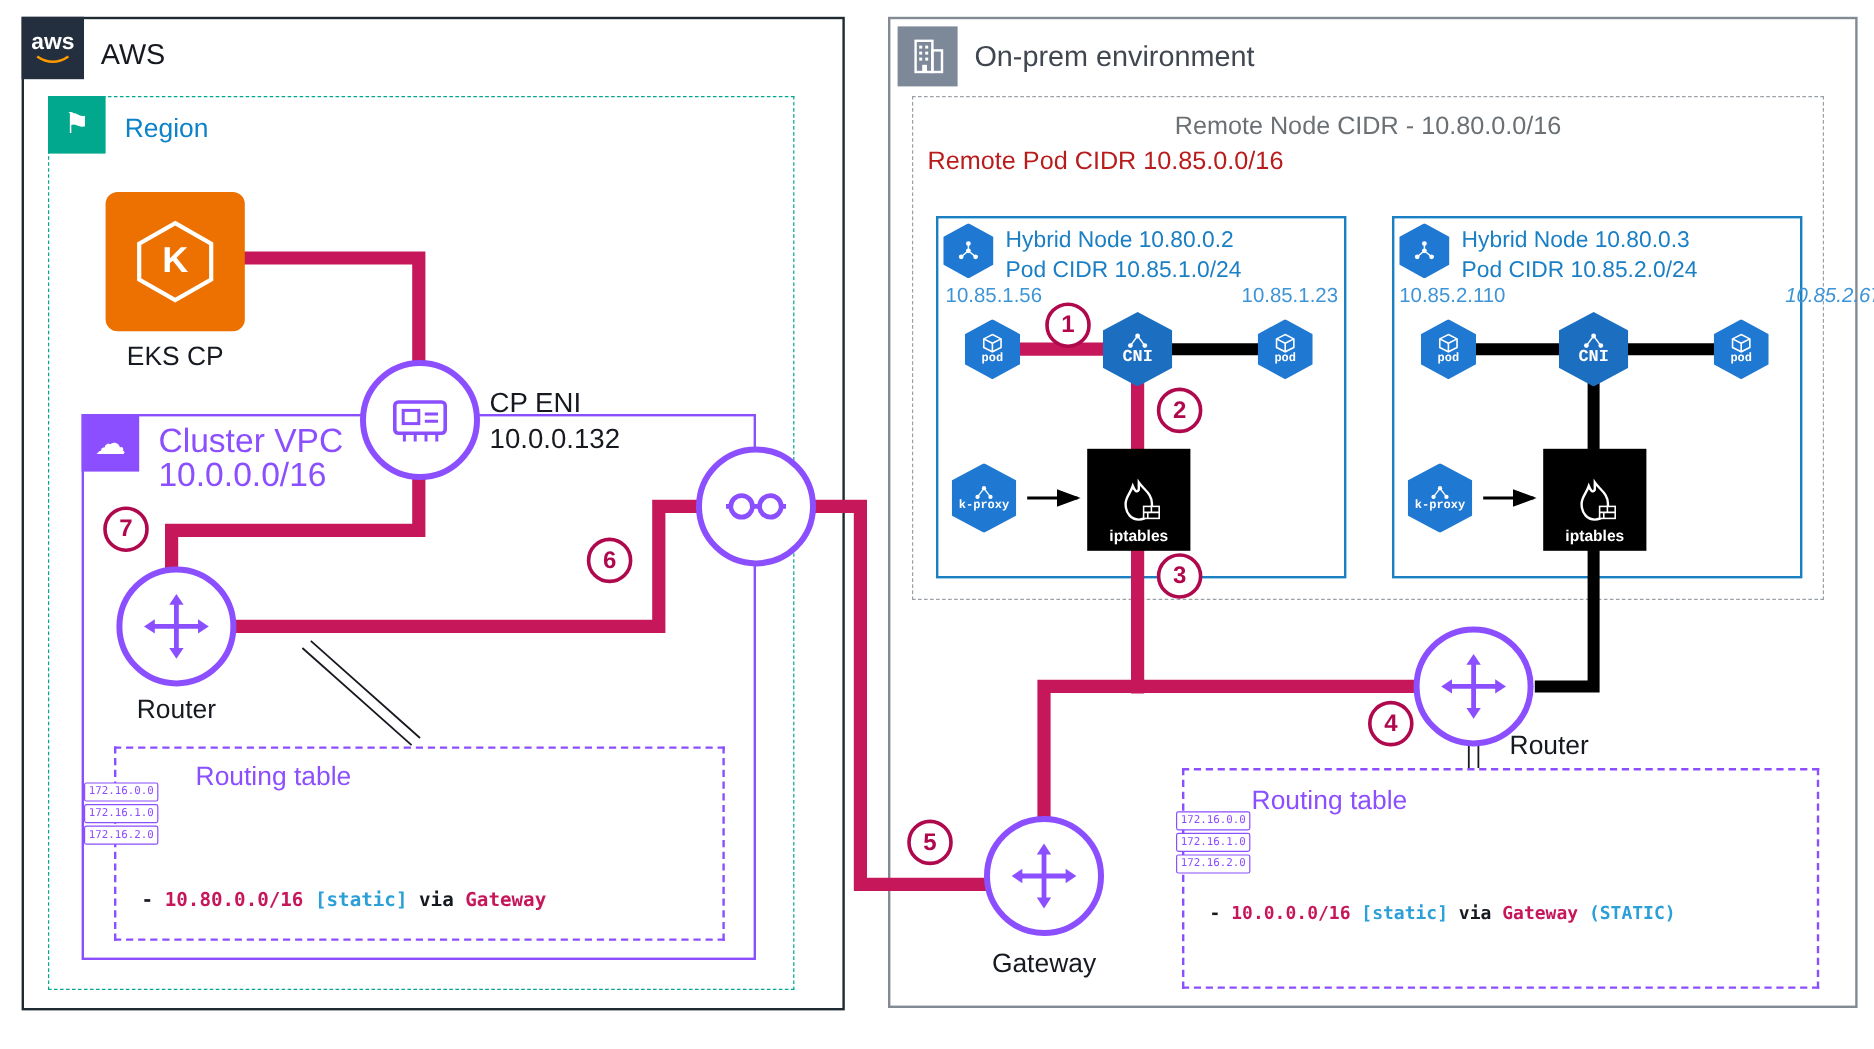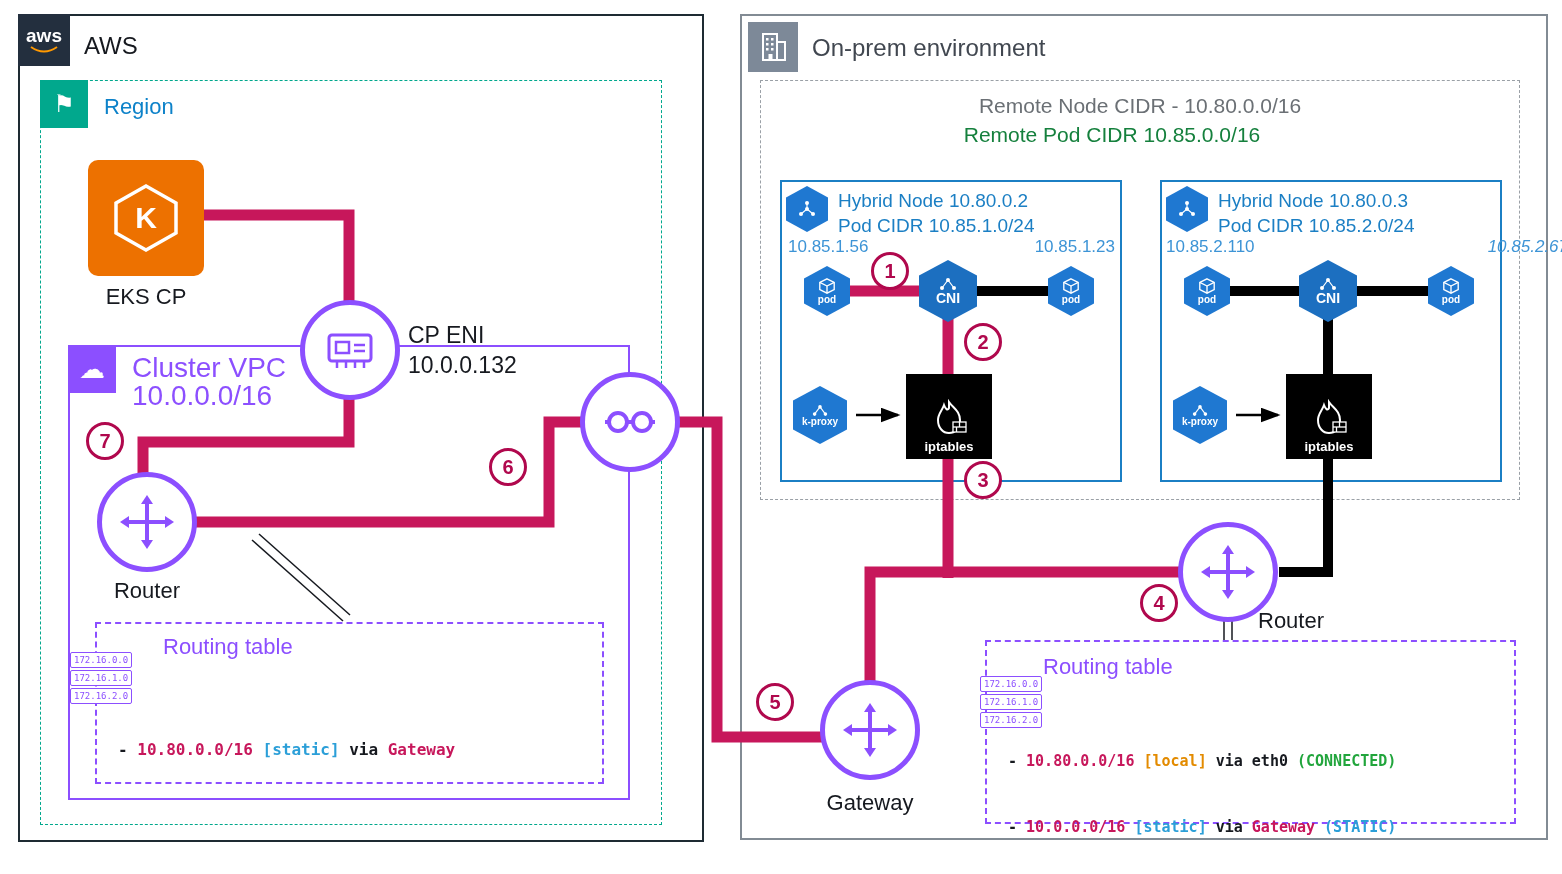--- a/index.html
+++ b/index.html
@@ -9,21 +9,21 @@
   .frame{position:absolute;box-sizing:border-box;z-index:1;}
   
   .cnode{position:absolute;width:100px;height:100px;border-radius:50%;background:#fff;border:5px solid #8c4fff;
          display:flex;align-items:center;justify-content:center;box-sizing:border-box;z-index:3;}
   
   .badge{position:absolute;width:38px;height:38px;border-radius:50%;background:#fff;border:3.5px solid #b0084d;
          color:#b0084d;font-weight:bold;font-size:20px;display:flex;align-items:center;justify-content:center;
          box-sizing:border-box;z-index:6;}
   
   .hex{position:absolute;clip-path:polygon(50% 0,100% 25%,100% 75%,50% 100%,0 75%,0 25%);background:#1f78d1;
-       display:flex;flex-direction:column;align-items:center;justify-content:center;color:#fff;z-index:3;text-align:left;}
+       display:flex;flex-direction:column;align-items:center;justify-content:center;color:#fff;z-index:3;text-align:left;font-family:Liberation Mono, monospace;}
   .hex .hx-label{font-weight:bold;line-height:1;}
   
   .ipt{position:absolute;background:#000;color:#fff;display:flex;flex-direction:column;align-items:center;
        justify-content:flex-end;z-index:3;padding-bottom:5px;}
   .ipt .ipt-label{font-size:13px;font-weight:bold;}
   
   .rt-box{position:absolute;border:2px dashed #8c4fff;background:#fff;z-index:3;}
   .rt-title{position:absolute;color:#8c4fff;font-size:22px;z-index:4;}
   .rt-rows{position:absolute;font-family:"DejaVu Sans Mono",monospace;font-weight:bold;font-size:16px;
            line-height:23px;white-space:pre;z-index:4;}
@@ -84,21 +84,21 @@
         <rect x="16" y="14" width="2.5" height="2.5" fill="#fff"></rect>
         <rect x="11" y="19" width="2.5" height="2.5" fill="#fff"></rect>
         <rect x="16" y="19" width="2.5" height="2.5" fill="#fff"></rect>
         <rect x="13.5" y="25" width="4" height="6" fill="#fff"></rect>
       </svg>
   </div>
   <div class="lbl" style="left:812px;top:34px;font-size:24px;color:#414750;z-index:2;">On-prem environment</div>
 
   <div class="frame" style="left:760px;top:80px;width:760px;height:420px;border:1.5px dashed #9aa0a6;"></div>
   <div class="lbl" style="left:760px;top:94px;width:760px;text-align:center;font-size:21px;color:#6b7075;z-index:2;">Remote Node CIDR - 10.80.0.0/16</div>
-  <div class="lbl" style="left:732px;top:123px;width:760px;text-align:center;font-size:21px;color:#15803d;z-index:2;">Remote Pod CIDR 10.85.0.0/16</div>
+  <div class="lbl" style="left:773px;top:123px;width:760px;text-align:left;font-size:21px;color:#b91c1c;z-index:2;">Remote Pod CIDR 10.85.0.0/16</div>
 
   <div class="frame" style="left:780px;top:180px;width:342px;height:302px;border:2px solid #1b7fc4;"></div>
   <div class="hex" style="left:786px;top:186px;width:42px;height:46px;">
     <svg width="20" height="18" viewBox="0 0 20 18">
         <circle cx="10" cy="9" r="2" fill="#fff"></circle>
         <circle cx="10" cy="3" r="2" fill="#fff"></circle>
         <circle cx="4" cy="14" r="2" fill="#fff"></circle>
         <circle cx="16" cy="14" r="2" fill="#fff"></circle>
         <line x1="10" y1="9" x2="10" y2="3" stroke="#fff" stroke-width="1.2"></line>
         <line x1="10" y1="9" x2="4" y2="14" stroke="#fff" stroke-width="1.2"></line>
@@ -340,21 +340,20 @@
   <div class="lbl" style="left:810px;top:790px;width:120px;text-align:center;font-size:22px;color:#16191f;z-index:4;">Gateway</div>
 
   <div class="rt-box" style="left:985px;top:640px;width:527px;height:180px;"></div>
   <div class="mini" style="left:980px;top:640px;">
     <div>172.16.0.0</div>
     <div>172.16.1.0</div>
     <div>172.16.2.0</div>
   </div>
   <div class="rt-title" style="left:1043px;top:654px;">Routing table</div>
   <div class="rt-rows small" style="left:1008px;top:706px;">
-    <div><span class="seg-k">- </span><span class="seg-p">10.80.0.0/16 </span><span class="seg-o">[local]</span><span class="seg-k"> via eth0 </span><span class="seg-g">(CONNECTED)</span></div>
     <div><span class="seg-k">- </span><span class="seg-p">10.0.0.0/16 </span><span class="seg-b">[static]</span><span class="seg-k"> via </span><span class="seg-p">Gateway</span><span class="seg-b"> (STATIC)</span></div>
     
     
   </div>
 
   <div class="badge" style="left:871px;top:252px;">1</div>
   <div class="badge" style="left:964px;top:323px;">2</div>
   <div class="badge" style="left:964px;top:461px;">3</div>
   <div class="badge" style="left:1140px;top:584px;">4</div>
   <div class="badge" style="left:756px;top:683px;">5</div>

